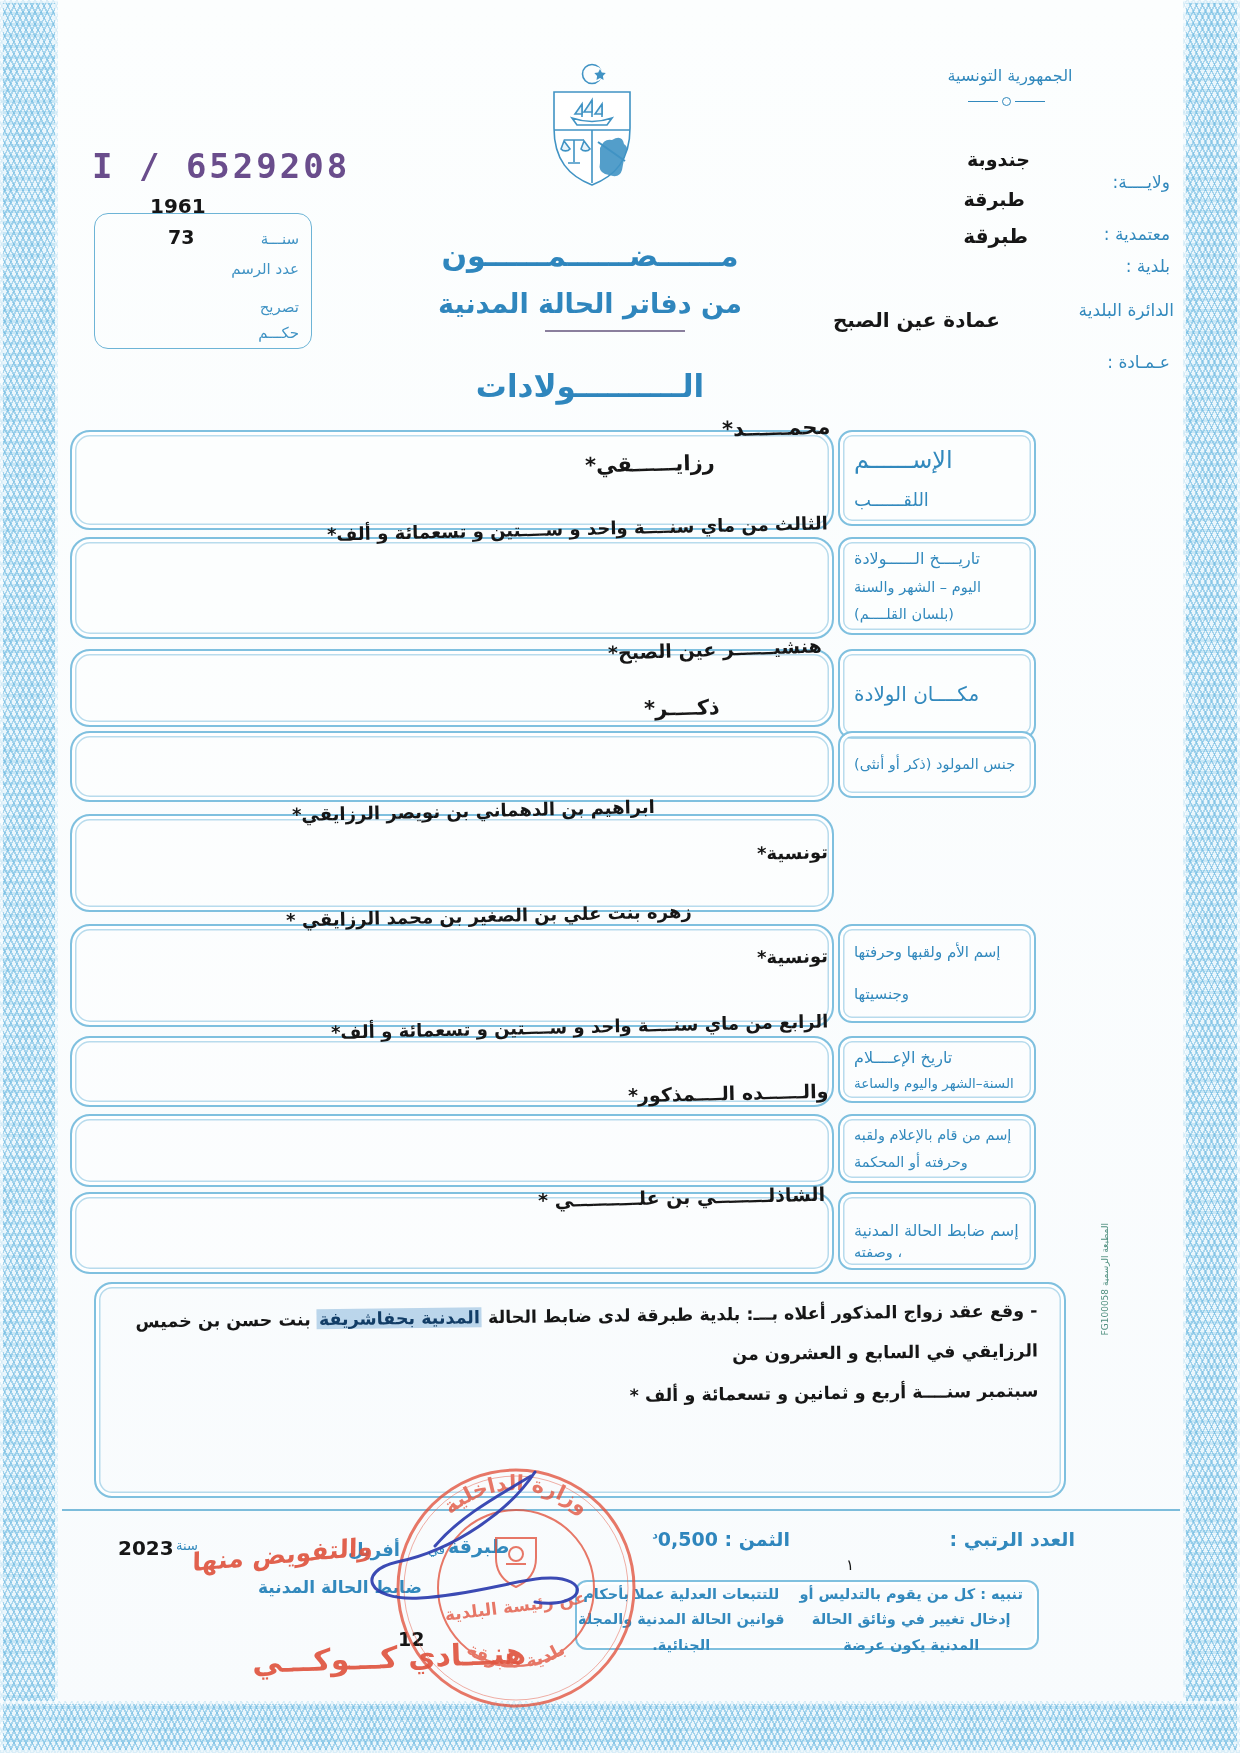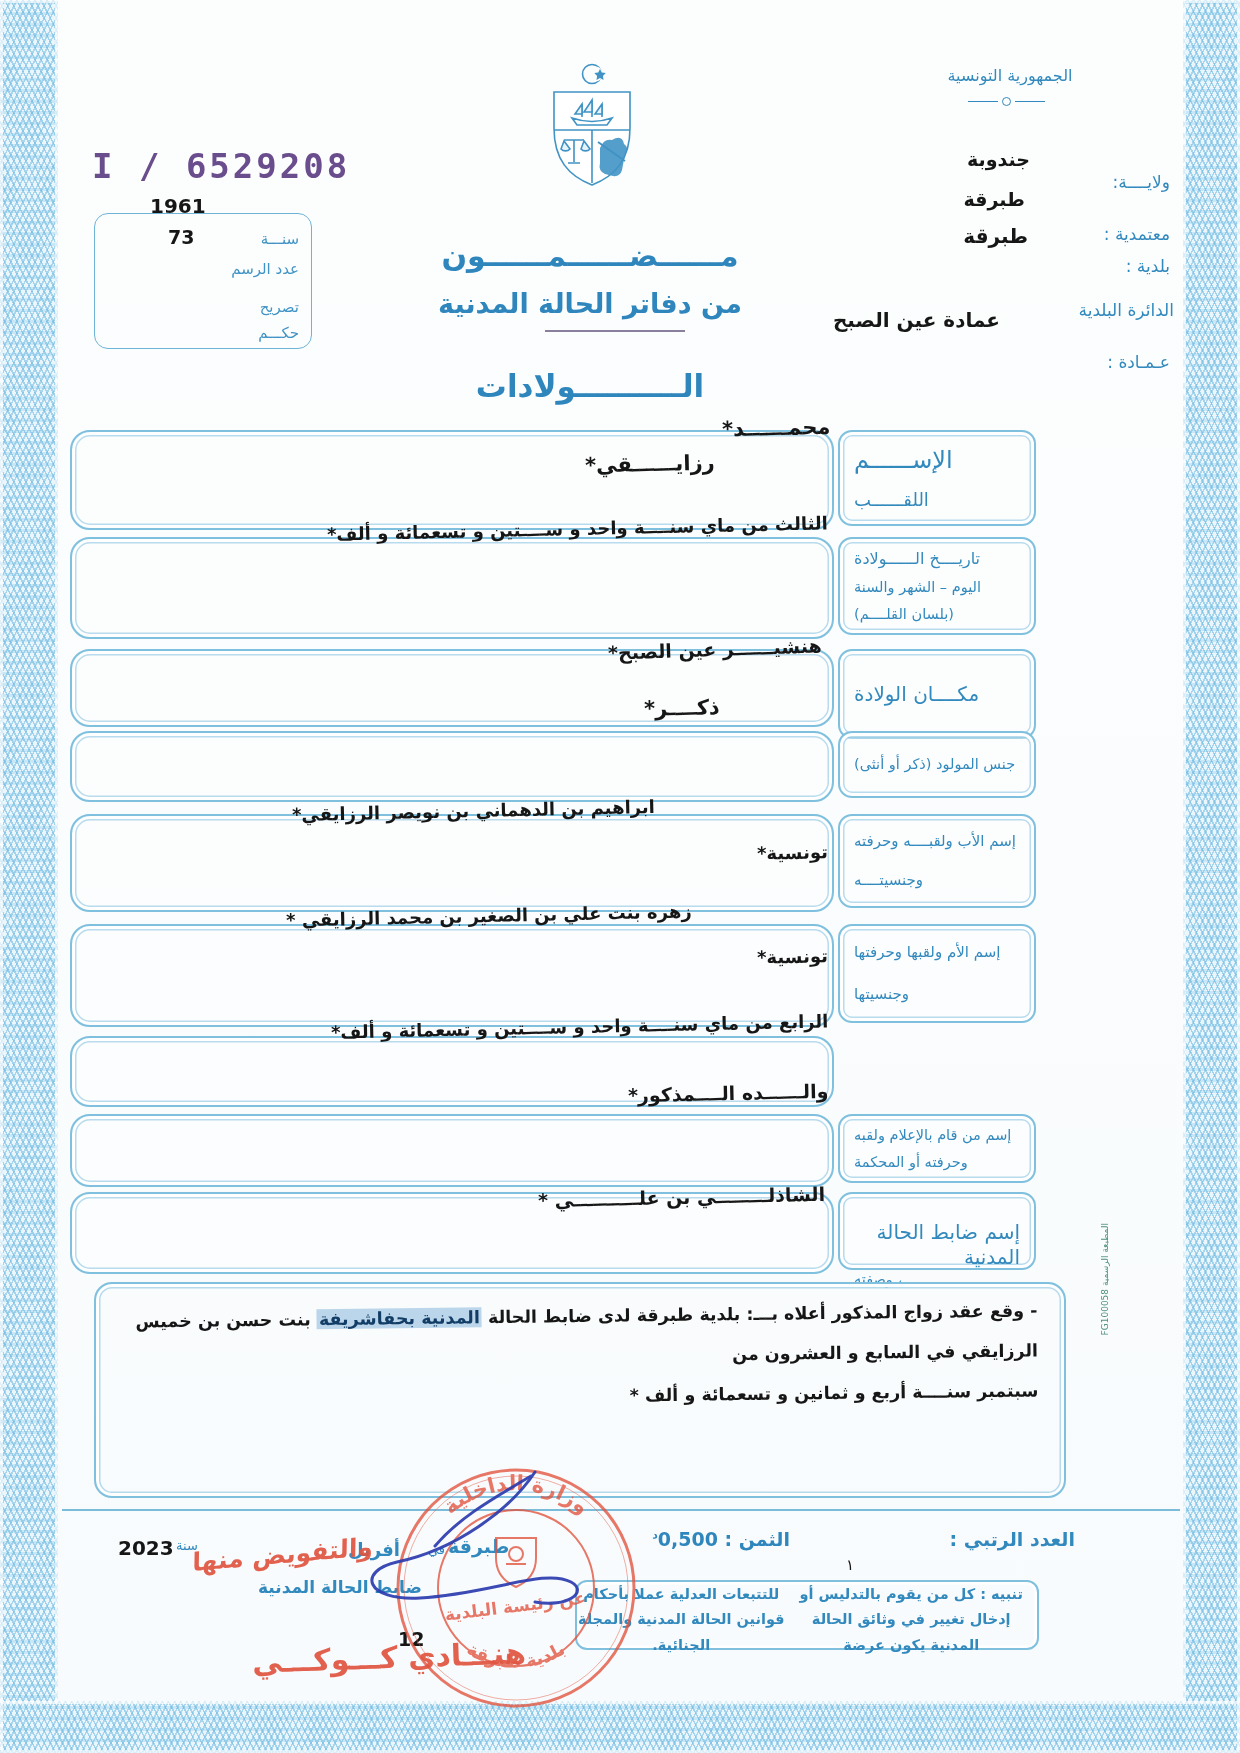--- a/index.html
+++ b/index.html
@@ -124,42 +124,42 @@
   <div class="lbox" style="top:649px;height:90px;">
     <span style="font-size:20px;">مكــــان الولادة</span>
   </div>
 
   <div class="vbox" style="top:731px;height:67px;"></div>
   <div class="lbox" style="top:731px;height:67px;">
     <span style="font-size:14.5px;">جنس المولود (ذكر أو أنثى)</span>
   </div>
 
   <div class="vbox" style="top:814px;height:94px;"></div>
-  <div class="lbox" style="top:814px;height:94px;">
-    <span style="font-size:15px;">إسم الأب ولقبــــه وحرفته</span>
-    <span style="font-size:15px;">وجنسيتــــه</span>
-  </div>
 
   <div class="vbox" style="top:924px;height:99px;"></div>
   <div class="lbox" style="top:924px;height:99px;">
     <span style="font-size:15px;">إسم الأم ولقبها وحرفتها</span>
     <span style="font-size:15px;">وجنسيتها</span>
   </div>
 
   <div class="vbox" style="top:1036px;height:67px;"></div>
+  <div class="lbox" style="top:1036px;height:67px;">
+    <span>تاريخ الإعــــلام</span>
+    <span style="font-size:13.5px;">السنة–الشهر واليوم والساعة</span>
+  </div>
 
   <div class="vbox" style="top:1114px;height:69px;"></div>
   <div class="lbox" style="top:1114px;height:69px;">
     <span style="font-size:14.5px;">إسم من قام بالإعلام ولقبه</span>
     <span style="font-size:14.5px;">وحرفته أو المحكمة</span>
   </div>
 
   <div class="vbox" style="top:1192px;height:78px;"></div>
   <div class="lbox" style="top:1192px;height:78px;">
-    <span style="font-size:20px;margin-top:20px;">إسم ضابط الحالة المدنية</span>
+    <span style="font-size:16px;margin-top:20px;">إسم ضابط الحالة المدنية</span>
     <span style="font-size:14.5px;">، وصفته</span>
   </div>
 
   <span class="val" style="right:410px;top:416px;font-size:21px;">محمــــــد*</span>
   <span class="val" style="right:525px;top:452px;font-size:21px;">رزايــــــقي*</span>
   <span class="val" style="right:412px;top:518px;font-size:18px;">الثالث من ماي سنــــة واحد و ســــتين و تسعمائة و ألف*</span>
   <span class="val" style="right:418px;top:638px;font-size:19px;transform:rotate(-2deg);">هنشيــــــر عين الصبح*</span>
   <span class="val" style="right:520px;top:696px;font-size:21px;">ذكــــر*</span>
   <span class="val" style="right:585px;top:800px;font-size:18px;">ابراهيم بن الدهماني بن نويصر الرزايقي*</span>
   <span class="val" style="right:412px;top:842px;font-size:18px;">تونسية*</span>

